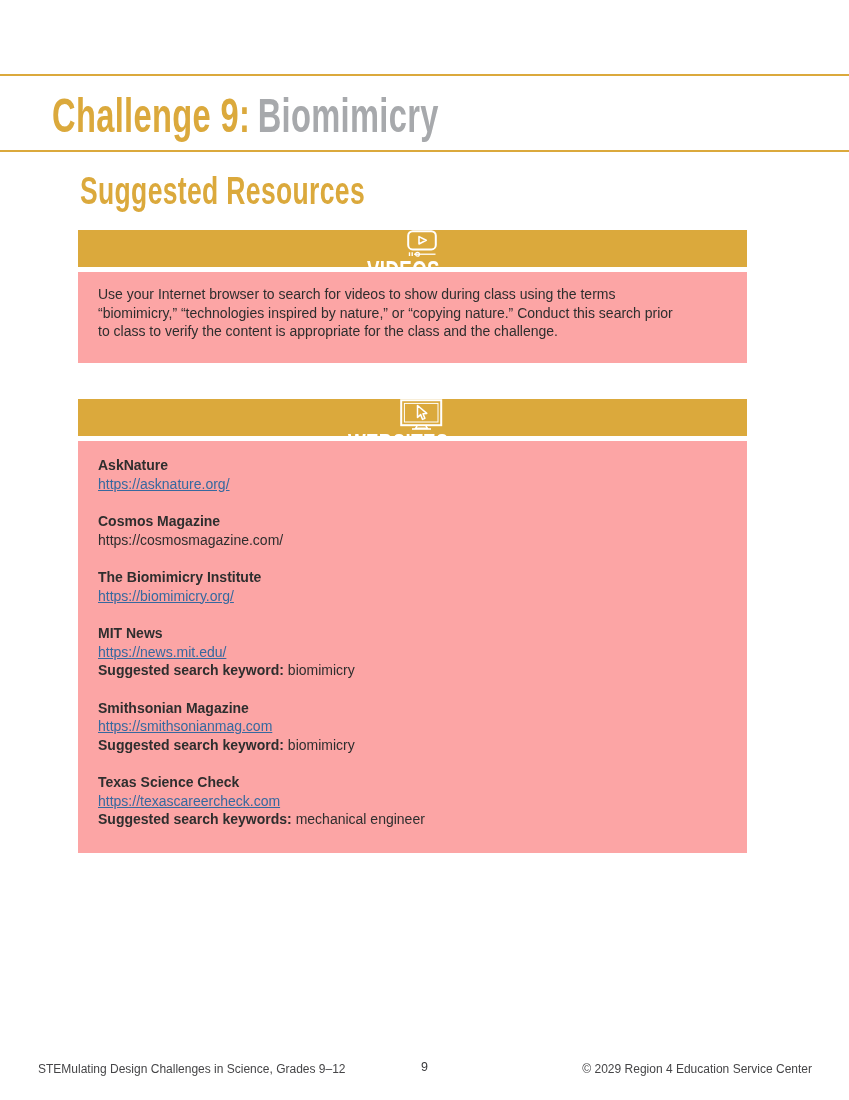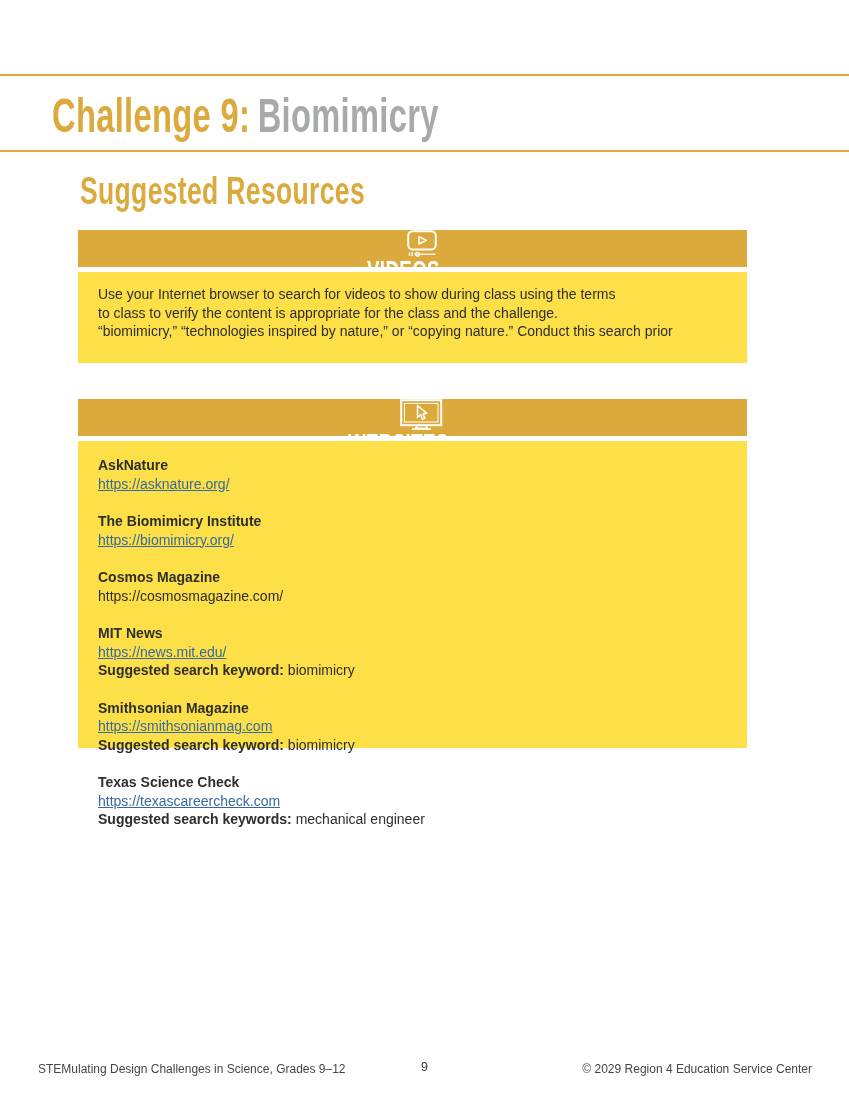--- a/index.html
+++ b/index.html
@@ -82,24 +82,24 @@
     transform: scaleX(0.72);
     transform-origin: 0 50%;
     white-space: nowrap;
   }
 
   
   .content-box {
     position: absolute;
     left: 78px;
     width: 669px;
-    background: #fde047;
+    background: #fca5a5;
   }
   .videos-box   { top: 272px; height: 91px;  padding: 13px 22px 0 20px; }
-  .websites-box { top: 441px; height: 307px; padding: 15px 22px 0 20px; }
+  .websites-box { top: 441px; height: 412px; padding: 15px 22px 0 20px; }
 
   .body-text {
     font-size: 14px;
     line-height: 18.5px;
     color: #2E2E2E;
   }
 
   .site-entry { margin-bottom: 19px; }
   .site-name  { font-weight: 700; }
   .site-url a, .site-url .plain-url {
@@ -161,22 +161,22 @@
       <line x1="5.2" y1="22.3" x2="5.2" y2="26" stroke="#ffffff" stroke-width="1.4"></line>
       <line x1="7" y1="24.2" x2="28.5" y2="24.2" stroke="#ffffff" stroke-width="1.3"></line>
       <circle cx="10.5" cy="24.2" r="1.9" stroke="#ffffff" stroke-width="1.3"></circle>
     </svg>
     <span class="banner-label">VIDEOS</span>
   </div>
 
   <div class="content-box videos-box">
     <div class="body-text">
       <div>Use your Internet browser to search for videos to show during class using the terms</div>
+      <div>“biomimicry,” “technologies inspired by nature,” or “copying nature.” Conduct this search prior</div>
       <div>to class to verify the content is appropriate for the class and the challenge.</div>
-      <div>“biomimicry,” “technologies inspired by nature,” or “copying nature.” Conduct this search prior</div>
     </div>
   </div>
 
   <div class="banner banner-websites">
     <svg class="banner-icon" width="43" height="31" viewBox="0 0 43 31" fill="none" xmlns="http://www.w3.org/2000/svg">
       <rect x="1.2" y="1.2" width="40" height="25" stroke="#ffffff" stroke-width="2"></rect>
       <rect x="4.4" y="4.4" width="33.6" height="18.6" stroke="#ffffff" stroke-width="1"></rect>
       <path d="M17.5 6.5 L17.5 18.5 L20.6 15.6 L22.5 20.4 L24.9 19.4 L23 14.7 L26.8 14.4 Z" stroke="#ffffff" stroke-width="1.5" stroke-linejoin="round"></path>
       <path d="M17.5 26.2 L15.6 29.2 L27.4 29.2 L25.5 26.2" stroke="#ffffff" stroke-width="1.4"></path>
       <line x1="12" y1="30" x2="31" y2="30" stroke="#ffffff" stroke-width="1.6"></line>
@@ -186,27 +186,27 @@
 
   <div class="content-box websites-box">
     <div class="body-text">
 
       <div class="site-entry">
         <div class="site-name">AskNature</div>
         <div class="site-url"><a>https://asknature.org/</a></div>
       </div>
 
       <div class="site-entry">
+        <div class="site-name">Cosmos Magazine</div>
+        <div class="site-url"><span class="plain-url">https://cosmosmagazine.com/</span></div>
+      </div>
+
+      <div class="site-entry">
         <div class="site-name">The Biomimicry Institute</div>
         <div class="site-url"><a>https://biomimicry.org/</a></div>
-      </div>
-
-      <div class="site-entry">
-        <div class="site-name">Cosmos Magazine</div>
-        <div class="site-url"><span class="plain-url">https://cosmosmagazine.com/</span></div>
       </div>
 
       <div class="site-entry">
         <div class="site-name">MIT News</div>
         <div class="site-url"><a>https://news.mit.edu/</a></div>
         <div class="site-keyword"><span class="kw-label">Suggested search keyword:</span> <span>biomimicry</span></div>
       </div>
 
       <div class="site-entry">
         <div class="site-name">Smithsonian Magazine</div>

